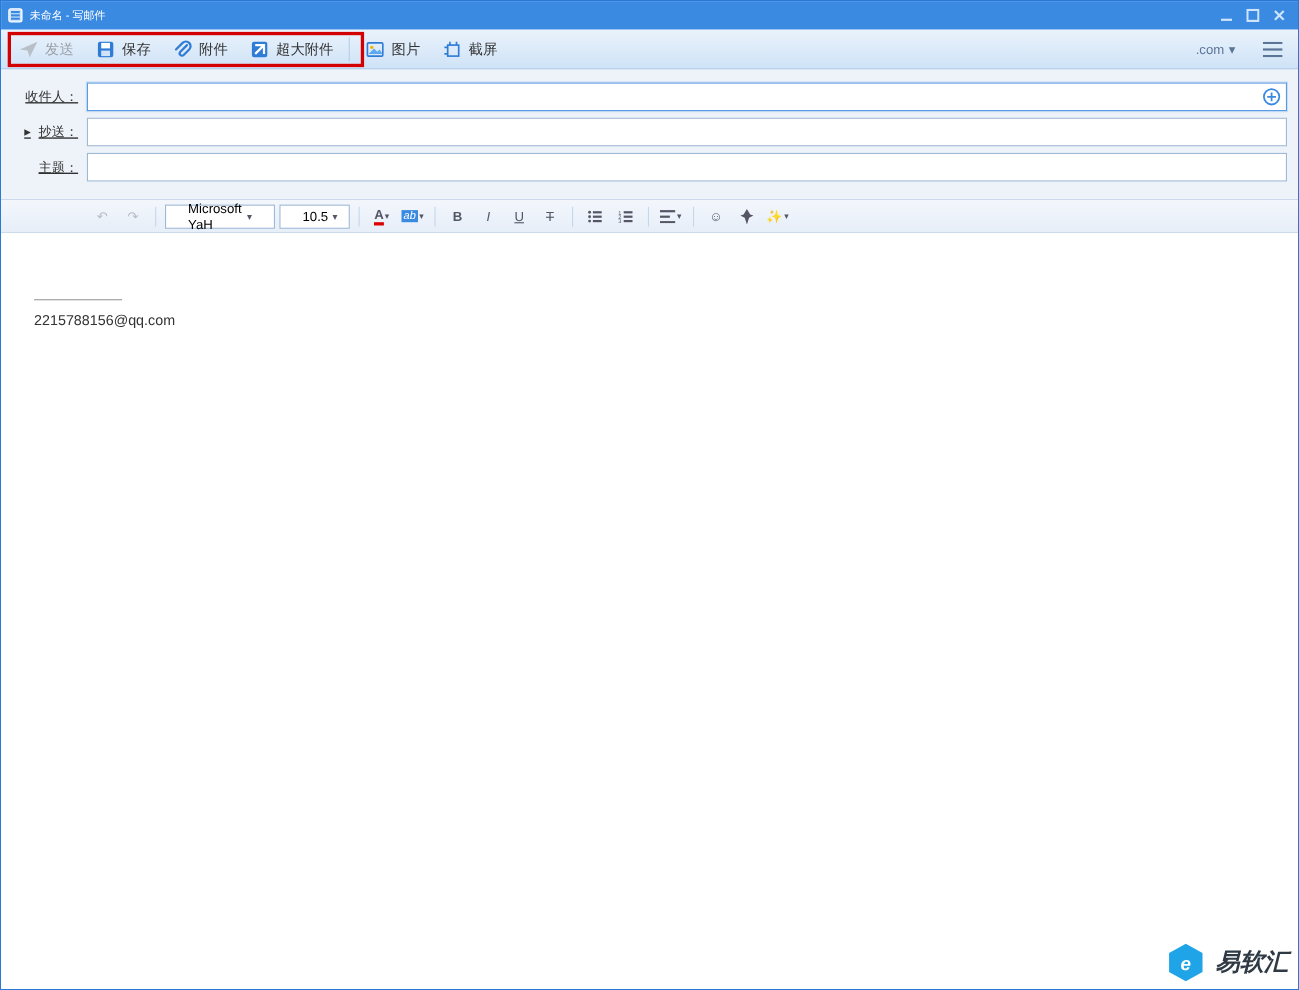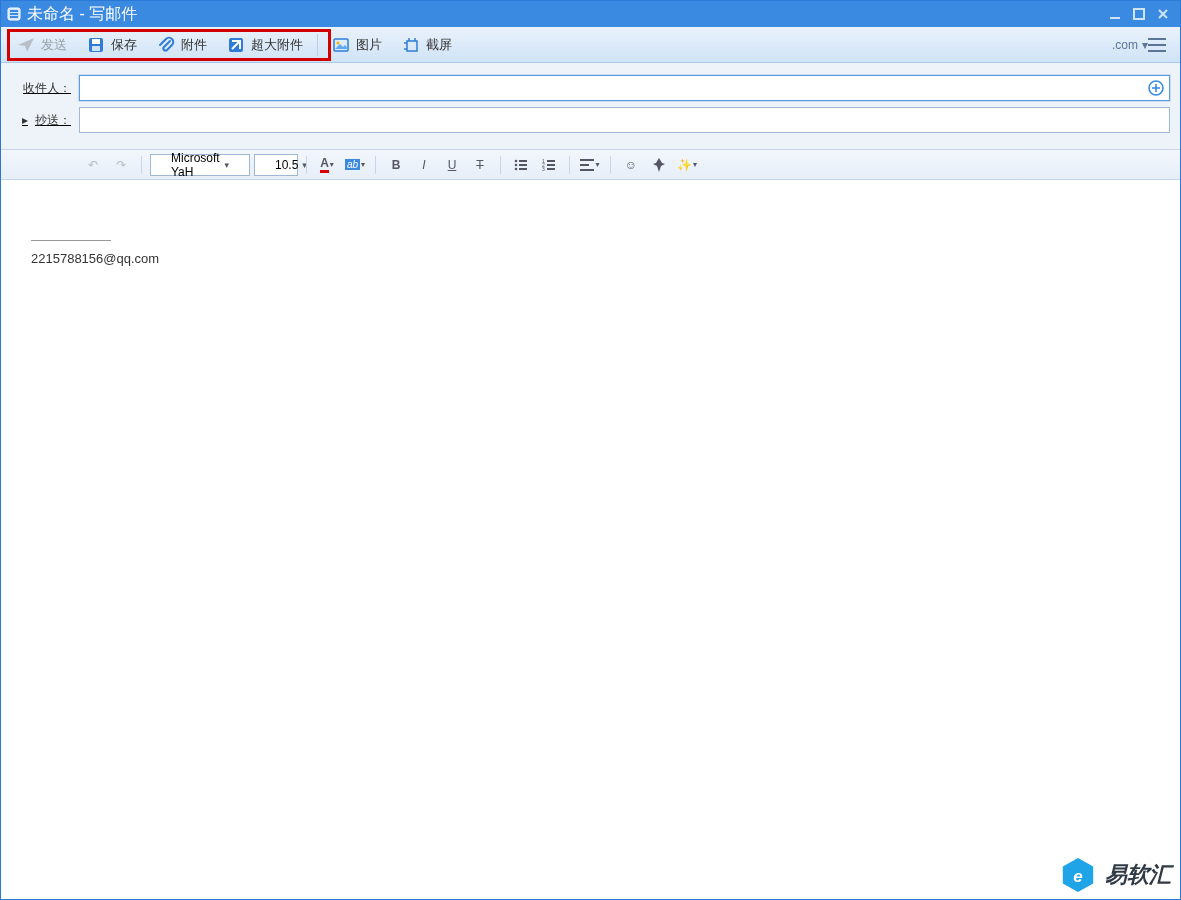--- a/index.html
+++ b/index.html
@@ -21,21 +21,21 @@
     background: #fff;
   }
   
   .titlebar {
     height: 26px;
     background: #3b8ae2;
     color: #fff;
     display: flex;
     align-items: center;
     padding: 0 6px;
-    font-size: 16px;
+    font-size: 10px;
   }
   .titlebar .title-icon { margin-right: 6px; }
   .titlebar .title-text { flex: 0 0 auto; }
   .titlebar .spacer { flex: 1; }
   .winctrl { width: 22px; height: 18px; display: flex; align-items: center; justify-content: center; margin-left: 2px; cursor: pointer; }
   .winctrl svg { fill: #cfe4fb; }
   
   .toolbar {
     height: 36px;
     background: linear-gradient(#eaf2fb, #cfe3f7);
@@ -48,21 +48,21 @@
   .tool-btn {
     display: flex; align-items: center;
     height: 44px; padding: 0 10px;
     cursor: pointer; color: #333;
   }
   .tool-btn .ico { margin-right: 6px; display: flex; }
   .tool-btn .lbl { font-size: 13px; }
   .tool-btn.disabled .lbl { color: #9aa0a6; }
   .tool-sep { width: 1px; height: 22px; background: #b6cde7; margin: 0 4px; }
   .toolbar .right {
-    margin-left: auto; display: flex; align-items: center; gap: 0; color: #5b7596; padding-right: 8px;
+    margin-left: auto; display: flex; align-items: center; gap: 25px; color: #5b7596; padding-right: 8px;
   }
   .account-dd { display: flex; align-items: center; gap: 4px; cursor: pointer; }
   .highlight-box {
     position: absolute; left: 6px; top: 2px; width: 324px; height: 32px;
     border: 3px solid #d30000; pointer-events: none;
   }
   
   .fields {
     background: #eef3f9;
     border-bottom: 1px solid #c7d6e8;
@@ -238,31 +238,37 @@
     </div>
     <div class="field-row">
       <div class="field-label">
         <span class="expand-cc">▸</span>
         <span>抄送：</span>
       </div>
       <div class="field-input">
         <input type="text" value="" style="">
       </div>
     </div>
+    <div class="field-row">
+      <div class="field-label">主题：</div>
+      <div class="field-input">
+        <input type="text" value="" style="">
+      </div>
+    </div>
   </div>
 
   <div class="editorbar">
     <div class="ebtn disabled">↶</div>
     <div class="ebtn disabled">↷</div>
     <div class="esep"></div>
     <div class="eselect" style="width:100px">
       <span>Microsoft YaH</span>
         <span class="caret">▾</span>
     </div>
-    <div class="eselect" style="width:44px">
+    <div class="eselect" style="width:64px">
       <span>10.5</span>
         <span class="caret">▾</span>
     </div>
     <div class="esep"></div>
     <div class="ebtn">
         <span style="border-bottom:3px solid #d00;font-weight:bold;">A</span>
         <span class="mini-caret">▾</span>
       </div>
     <div class="ebtn">
         <span style="background:#3b8ae2;color:#fff;padding:0 2px;font-size:10px;font-style:italic;">ab</span>

